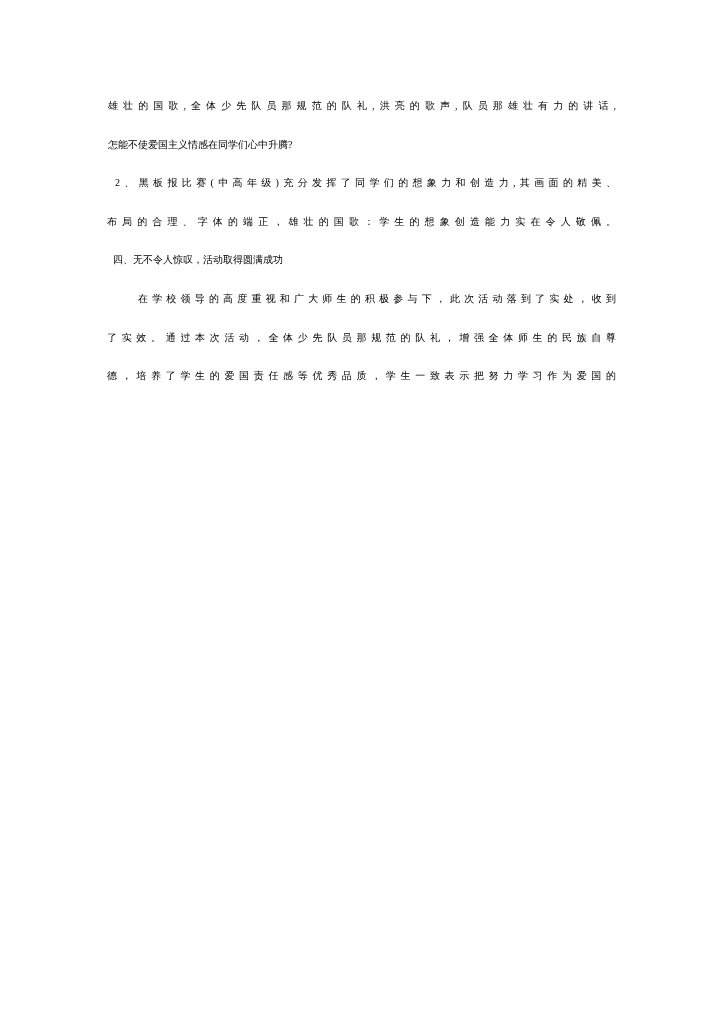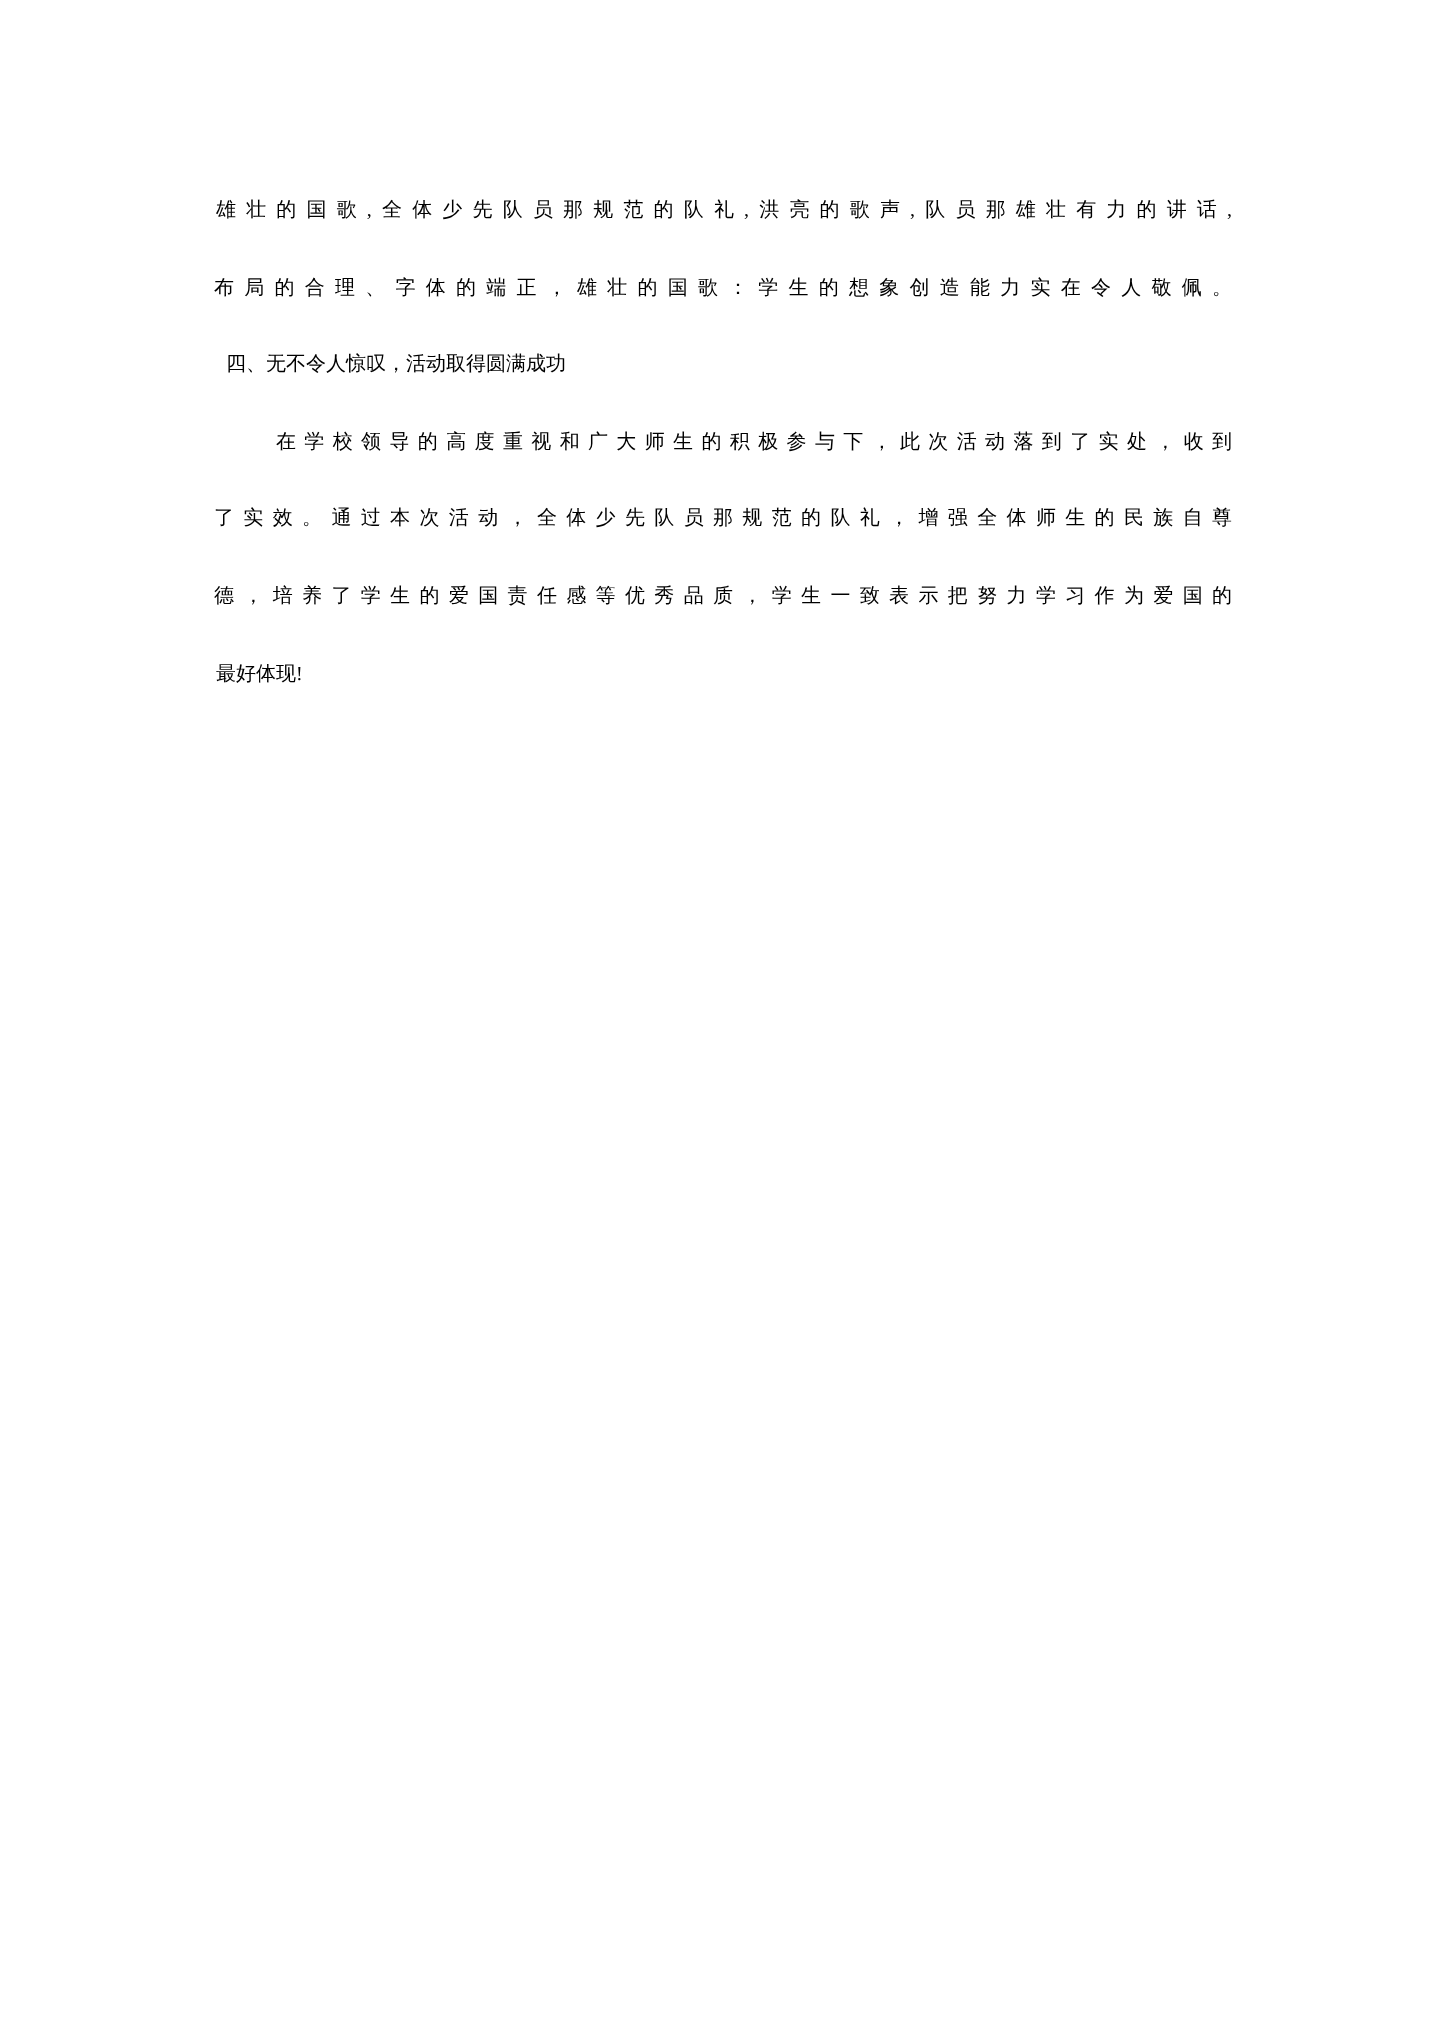--- a/index.html
+++ b/index.html
@@ -47,20 +47,21 @@
   .ind3 { padding-left: 3px; margin-left: 28px; }
   .ind6 { padding-left: 6px; }
   .ind8 { padding-left: 8px; }
 </style>
 </head>
 <body>
 
 <div class="doc-page">
   <div class="text-block">
     <div class="line fill ind1">雄壮的国歌,全体少先队员那规范的队礼,洪亮的歌声,队员那雄壮有力的讲话,</div>
+    <div class="line ind1">怎能不使爱国主义情感在同学们心中升腾?</div>
+    <div class="line fill ind8">2、黑板报比赛(中高年级)充分发挥了同学们的想象力和创造力,其画面的精美、</div>
     <div class="line fill">布局的合理、字体的端正，雄壮的国歌：学生的想象创造能力实在令人敬佩。</div>
     <div class="line ind6">四、无不令人惊叹，活动取得圆满成功</div>
     <div class="line fill ind3">在学校领导的高度重视和广大师生的积极参与下，此次活动落到了实处，收到</div>
     <div class="line fill">了实效。通过本次活动，全体少先队员那规范的队礼，增强全体师生的民族自尊</div>
     <div class="line fill">德，培养了学生的爱国责任感等优秀品质，学生一致表示把努力学习作为爱国的</div>
-    <div class="line ind1">最好体现!</div>
   </div>
 </div>
 
 </body></html>

